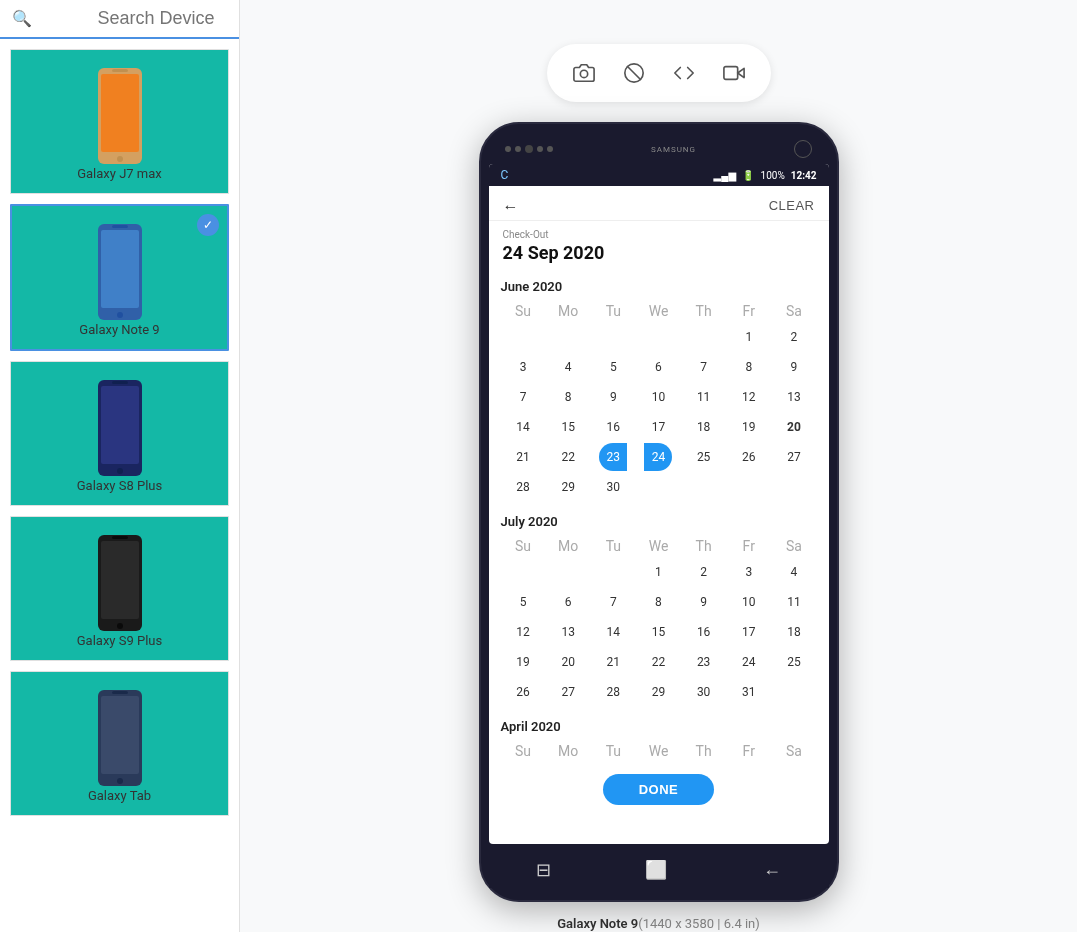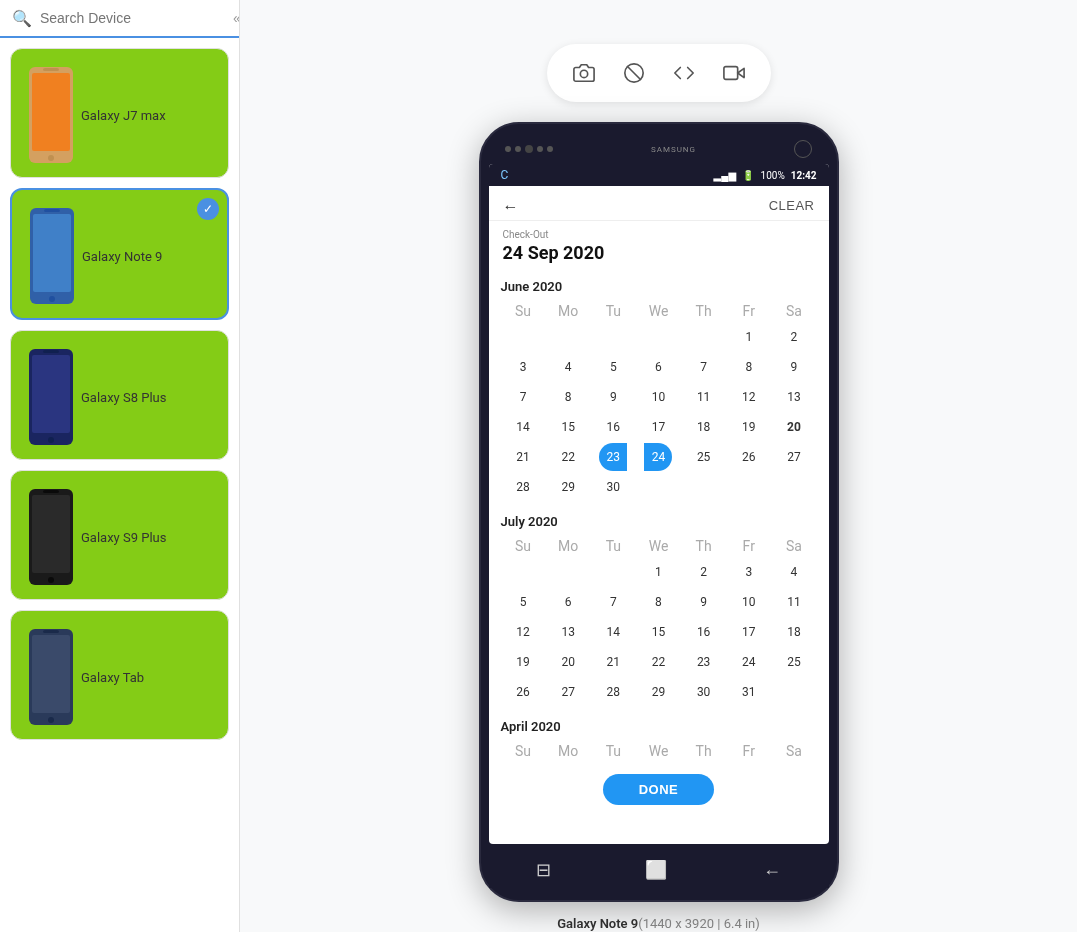--- a/index.html
+++ b/index.html
@@ -18,53 +18,54 @@
     #search-bar {
       display: flex;
       align-items: center;
       padding: 8px 12px;
       border-bottom: 2px solid #4a90e2;
       gap: 8px;
     }
     #search-bar input {
       border: none;
       outline: none;
-      font-size: 14px;
+      font-size: 18px;
       color: #737373;
       flex: 1;
       background: transparent;
+      text-align: center;
     }
     #search-bar .search-icon { color: #999; font-size: 16px; }
     #collapse-btn {
       margin-left: auto;
       color: #999;
       cursor: pointer;
       font-size: 14px;
       background: none;
       border: none;
       padding: 2px 4px;
     }
 
     .device-list {
       display: flex;
       flex-direction: column;
       gap: 0;
       padding: 10px;
     }
     .device-card {
       border: 1px solid #e0e0e0;
-      border-radius: 12px;
+      border-radius: 1px;
       padding: 16px 10px 12px;
       display: flex;
-      flex-direction: row;
+      flex-direction: column;
       align-items: center;
       cursor: pointer;
       margin-bottom: 10px;
       position: relative;
-      background: #84cc16;
+      background: #14b8a6;
     }
     .device-card.selected {
       border: 2px solid #4a90e2;
     }
     .device-card .check-badge {
       position: absolute;
       top: 8px;
       right: 8px;
       background: #4a90e2;
       color: #fff;
@@ -558,15 +559,15 @@
     </div>
 
     <div class="nav-bar">
       <span class="nav-icon">⊟</span>
       <span class="nav-icon">⬜</span>
       <span class="nav-icon">←</span>
     </div>
   </div>
 
   <div class="device-caption">
-    <strong>Galaxy Note 9</strong><span>(1440 x 3920 | 6.4 in)</span>
+    <strong>Galaxy Note 9</strong><span>(1440 x 3580 | 6.4 in)</span>
   </div>
 </div>
 
 </body></html>

